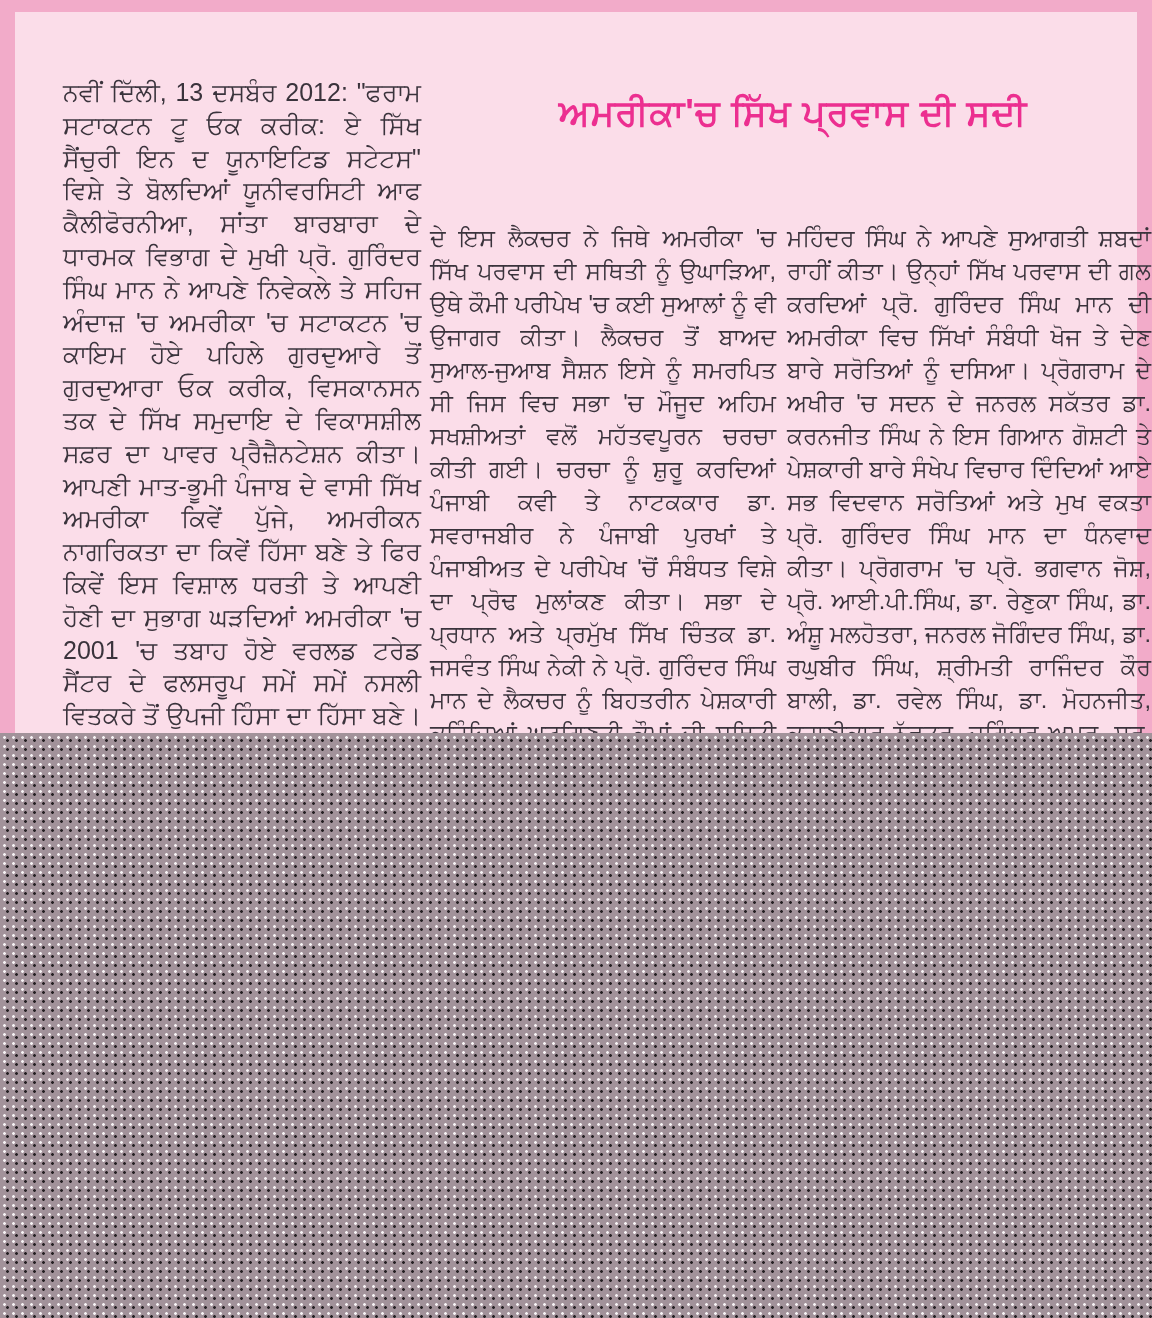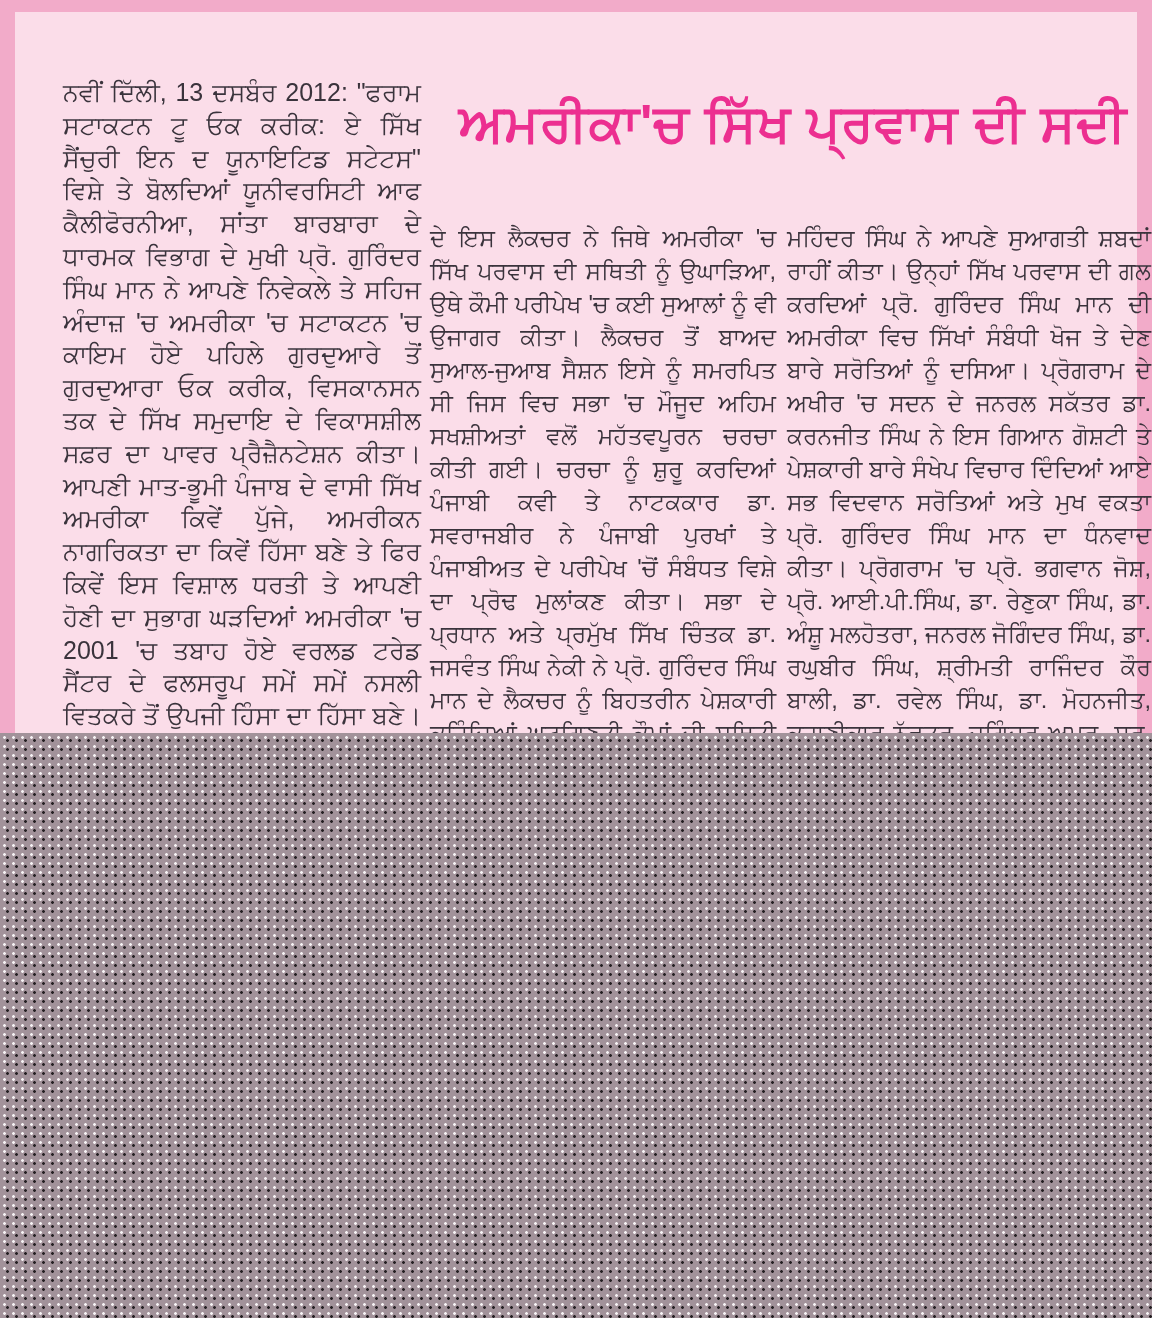--- a/index.html
+++ b/index.html
@@ -11,21 +11,21 @@
     position:absolute;inset:0;
     background:#f2abc9;
   }
   .panel{
     position:absolute;left:15px;top:12px;right:15px;bottom:0;
     background:#fbdde9;
   }
   .headline{
     position:absolute;left:420px;top:78px;width:716px;
     margin:0;text-align:center;
-    font-size:52px;font-weight:bold;line-height:1.3;
+    font-size:36px;font-weight:bold;line-height:1.3;
     color:#ec2f90;
     letter-spacing:1px;
     white-space:nowrap;
   }
   .col{
     position:absolute;
     color:#3a333c;
     text-align:justify;
   }
   .col p{margin:0;}

